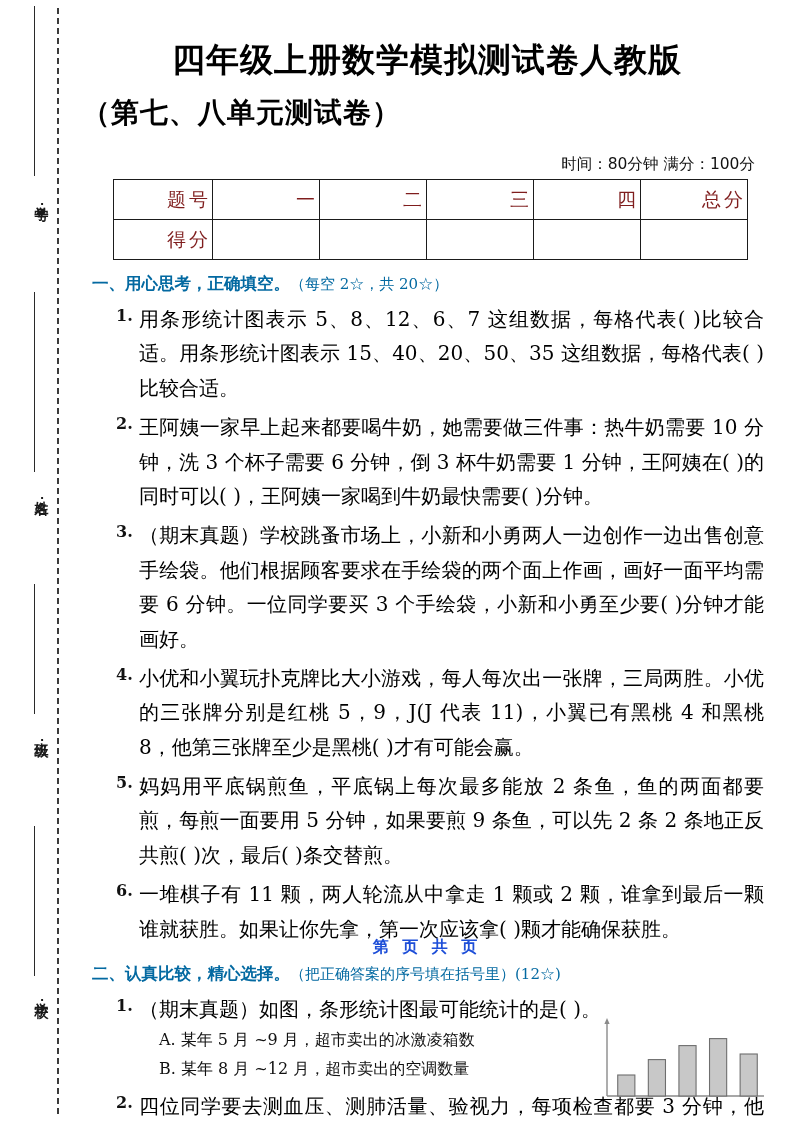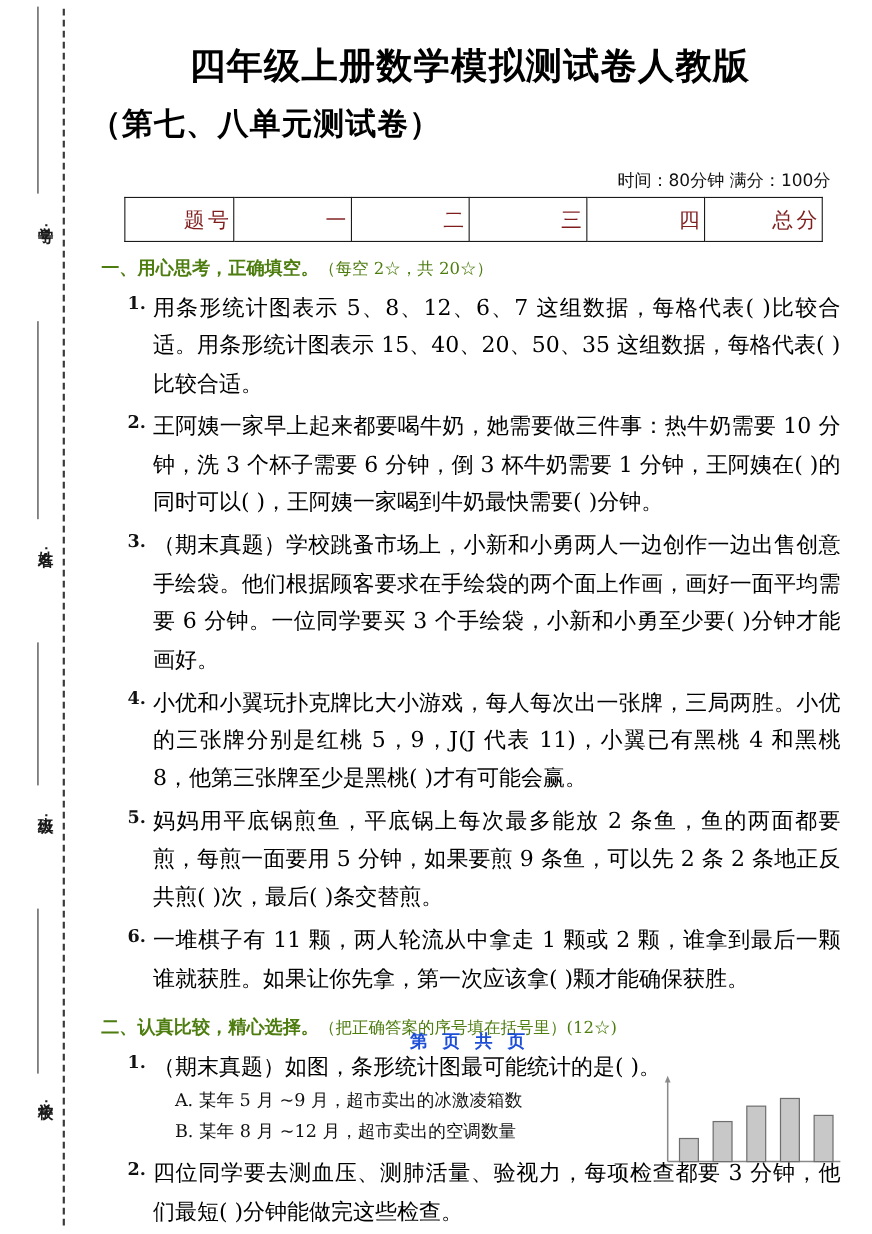--- a/index.html
+++ b/index.html
@@ -105,21 +105,21 @@
   table.score-table td.label-cell { width: 96px; }
 
   
   .section-head {
     margin-top: 12px;
     font-size: 16.5px;
     font-weight: 700;
     font-family: "DejaVu Serif", "Liberation Serif", serif;
     line-height: 1.5;
     padding-left: 10px;
-    color: #4d7c0f;
+    color: #0369a1;
   }
   .section-head .pts {
     font-weight: 400;
     font-size: 15px;
   }
 
   .q {
     display: flex;
     margin-top: 5px;
     padding-left: 34px;
@@ -209,20 +209,28 @@
 
   <table class="score-table">
     <tbody>
       <tr>
         <td class="label-cell">题号</td>
         <td>一</td>
         <td>二</td>
         <td>三</td>
         <td>四</td>
         <td>总分</td>
+      </tr>
+      <tr>
+        <td class="label-cell">得分</td>
+        <td></td>
+        <td></td>
+        <td></td>
+        <td></td>
+        <td></td>
       </tr>
     </tbody>
   </table>
 
   <div class="section-head">
     <span>一、用心思考，正确填空。</span><span class="pts">（每空 2☆，共 20☆）</span>
   </div>
 
   <div class="q">
     <div class="q-num">1.</div>

